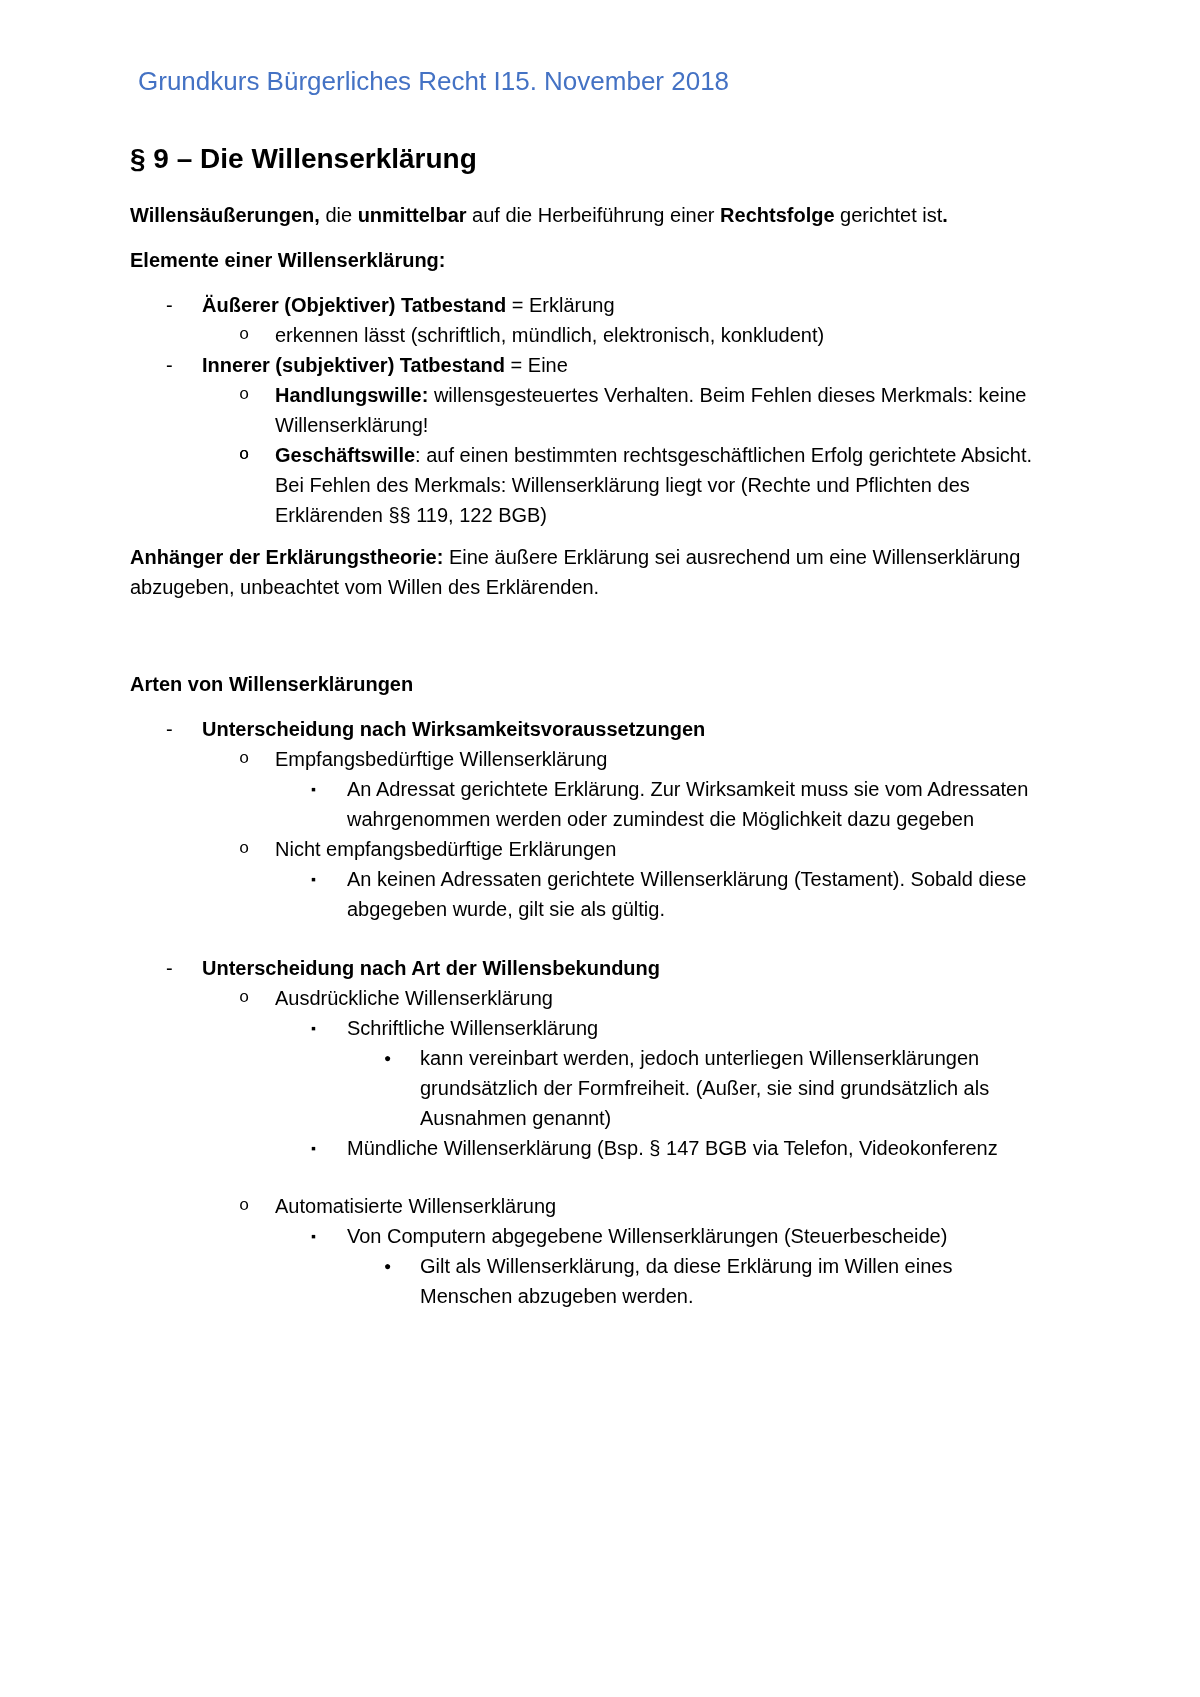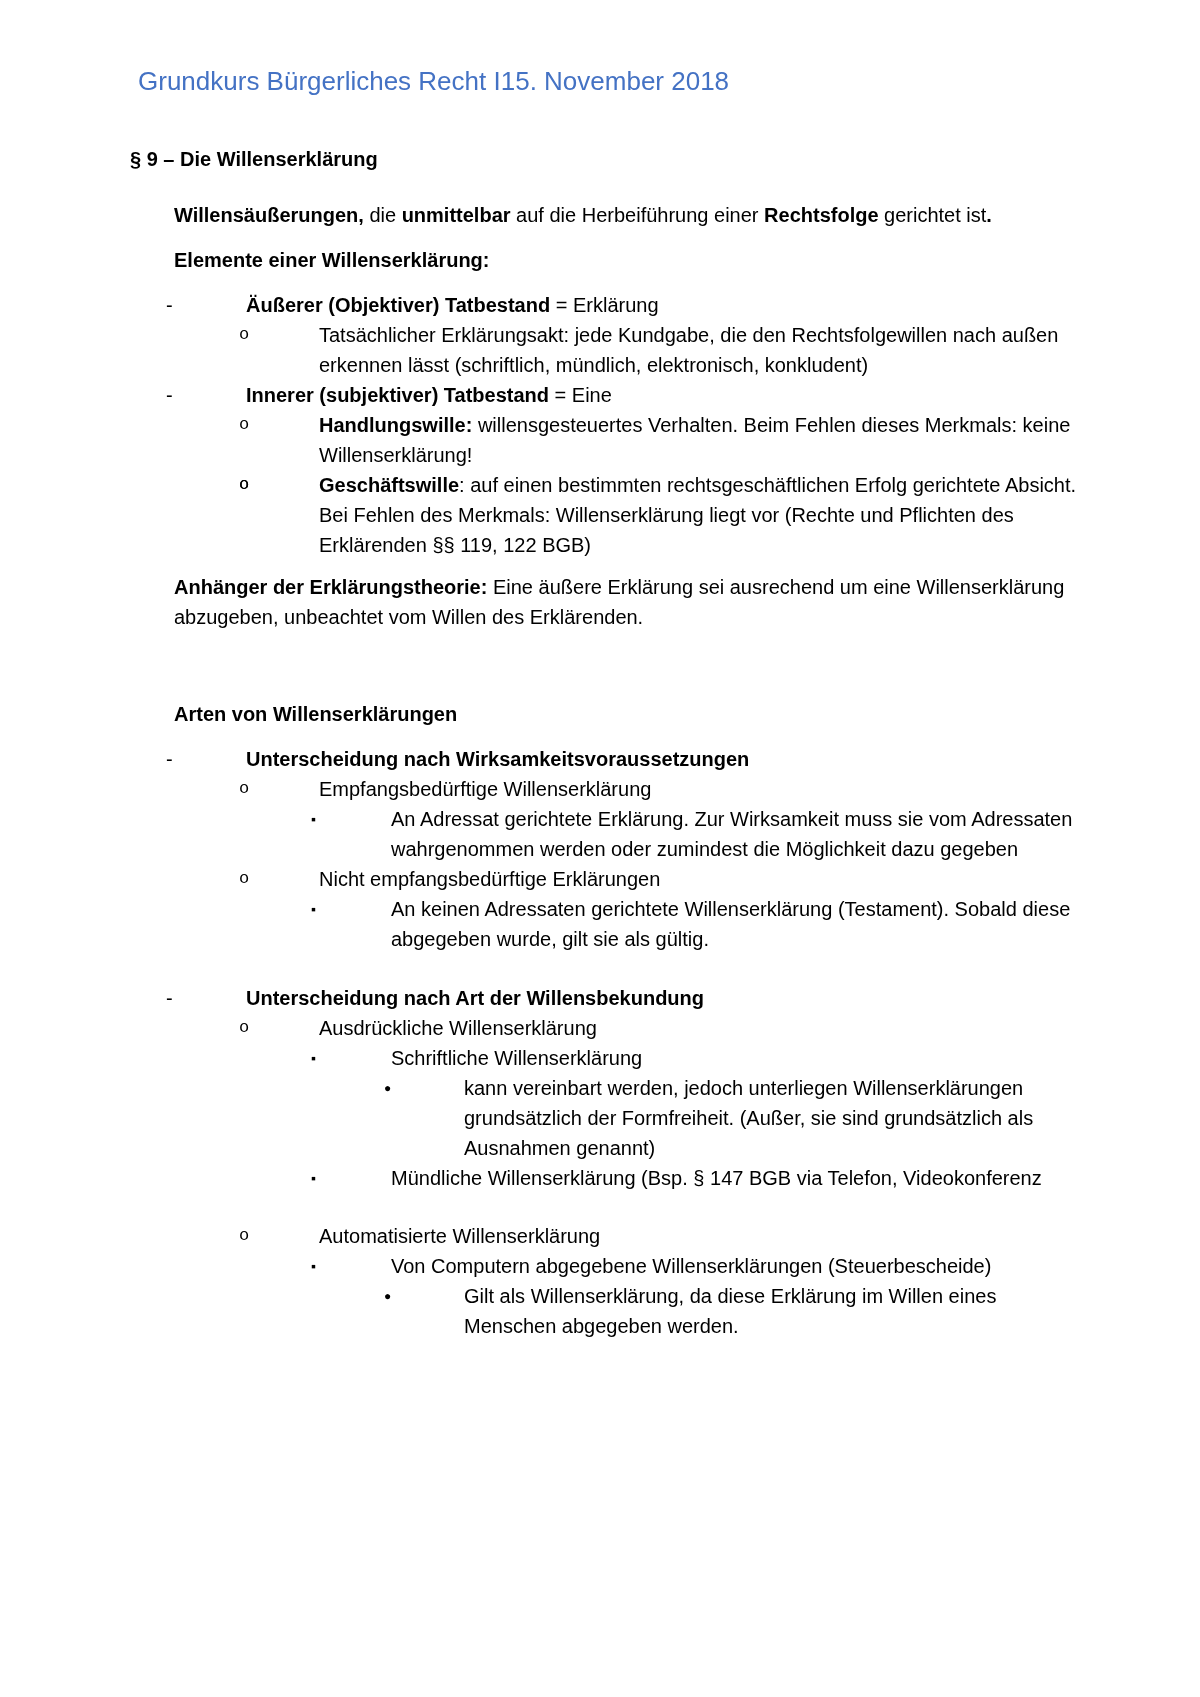--- a/index.html
+++ b/index.html
@@ -6,33 +6,33 @@
   body{
     width:1200px;height:1697px;background:#ffffff;color:#000;
     font-family:"Liberation Sans",sans-serif;
     -webkit-font-smoothing:antialiased;
   }
   .doc{padding:64px 55px 0 130px;}
   .title{
     font-size:26px;line-height:34px;color:#4472c4;
     margin:0 0 46px 8px;font-weight:normal;white-space:nowrap;
   }
-  .h1{font-size:20px;line-height:30px;font-weight:bold;margin:0 0 26px 0;}
+  .h1{font-size:28px;line-height:30px;font-weight:bold;margin:0 0 26px 0;}
   .para{font-size:20px;line-height:30px;margin:0 0 15px 0;}
   .li{font-size:20px;line-height:30px;margin:0;position:relative;}
   .lvl1{padding-left:72px;}
   .lvl2{padding-left:145px;}
   .lvl3{padding-left:217px;}
   .lvl4{padding-left:290px;}
   .marker{position:absolute;top:0;line-height:30px;}
   .m1{left:36px;font-size:20px;}
   .m2{left:109px;font-family:"Liberation Mono",monospace;font-size:17px;}
   .m3{left:181px;font-size:14px;line-height:30px;}
   .m4{left:254px;font-size:12px;line-height:30px;}
-  .ln{display:block;white-space:nowrap;margin-left:44px;}
+  .ln{display:block;white-space:nowrap;}
   .b{font-weight:bold;}
   .spacer{width:100%;}
 </style>
 </head>
 <body>
 
 <div class="doc">
   <div class="title"><span>Grundkurs Bürgerliches Recht I</span><span>15. November 2018</span></div>
   <div class="h1">§ 9 – Die Willenserklärung</div>
   <div>
@@ -41,21 +41,20 @@
       </div>
       <div class="para">
         <span class="ln"><span class="b">Elemente einer Willenserklärung:</span></span>
       </div>
       <div class="li lvl1">
         <span class="marker m1">-</span>
         <span class="ln"><span class="b">Äußerer (Objektiver) Tatbestand</span><span> = Erklärung</span></span>
       </div>
       <div class="li lvl2">
         <span class="marker m2">o</span>
-        <span class="ln"><span>Tatsächlicher Erklärungsakt: jede Kundgabe, die den Rechtsfolgewillen nach außen</span></span>
         <span class="ln"><span>erkennen lässt (schriftlich, mündlich, elektronisch, konkludent)</span></span>
       </div>
       <div class="li lvl1">
         <span class="marker m1">-</span>
         <span class="ln"><span class="b">Innerer (subjektiver) Tatbestand</span><span> = Eine</span></span>
       </div>
       <div class="li lvl2">
         <span class="marker m2">o</span>
         <span class="ln"><span class="b">Handlungswille:</span><span> willensgesteuertes Verhalten. Beim Fehlen dieses Merkmals: keine</span></span>
         <span class="ln"><span>Willenserklärung!</span></span>
@@ -128,16 +127,16 @@
         <span class="marker m2">o</span>
         <span class="ln"><span>Automatisierte Willenserklärung</span></span>
       </div>
       <div class="li lvl3">
         <span class="marker m3">▪</span>
         <span class="ln"><span>Von Computern abgegebene Willenserklärungen (Steuerbescheide)</span></span>
       </div>
       <div class="li lvl4">
         <span class="marker m4">●</span>
         <span class="ln"><span>Gilt als Willenserklärung, da diese Erklärung im Willen eines</span></span>
-        <span class="ln"><span>Menschen abgegeben werden.</span></span>
+        <span class="ln"><span>Menschen abzugeben werden.</span></span>
       </div>
     </div>
 </div>
 
 </body></html>

